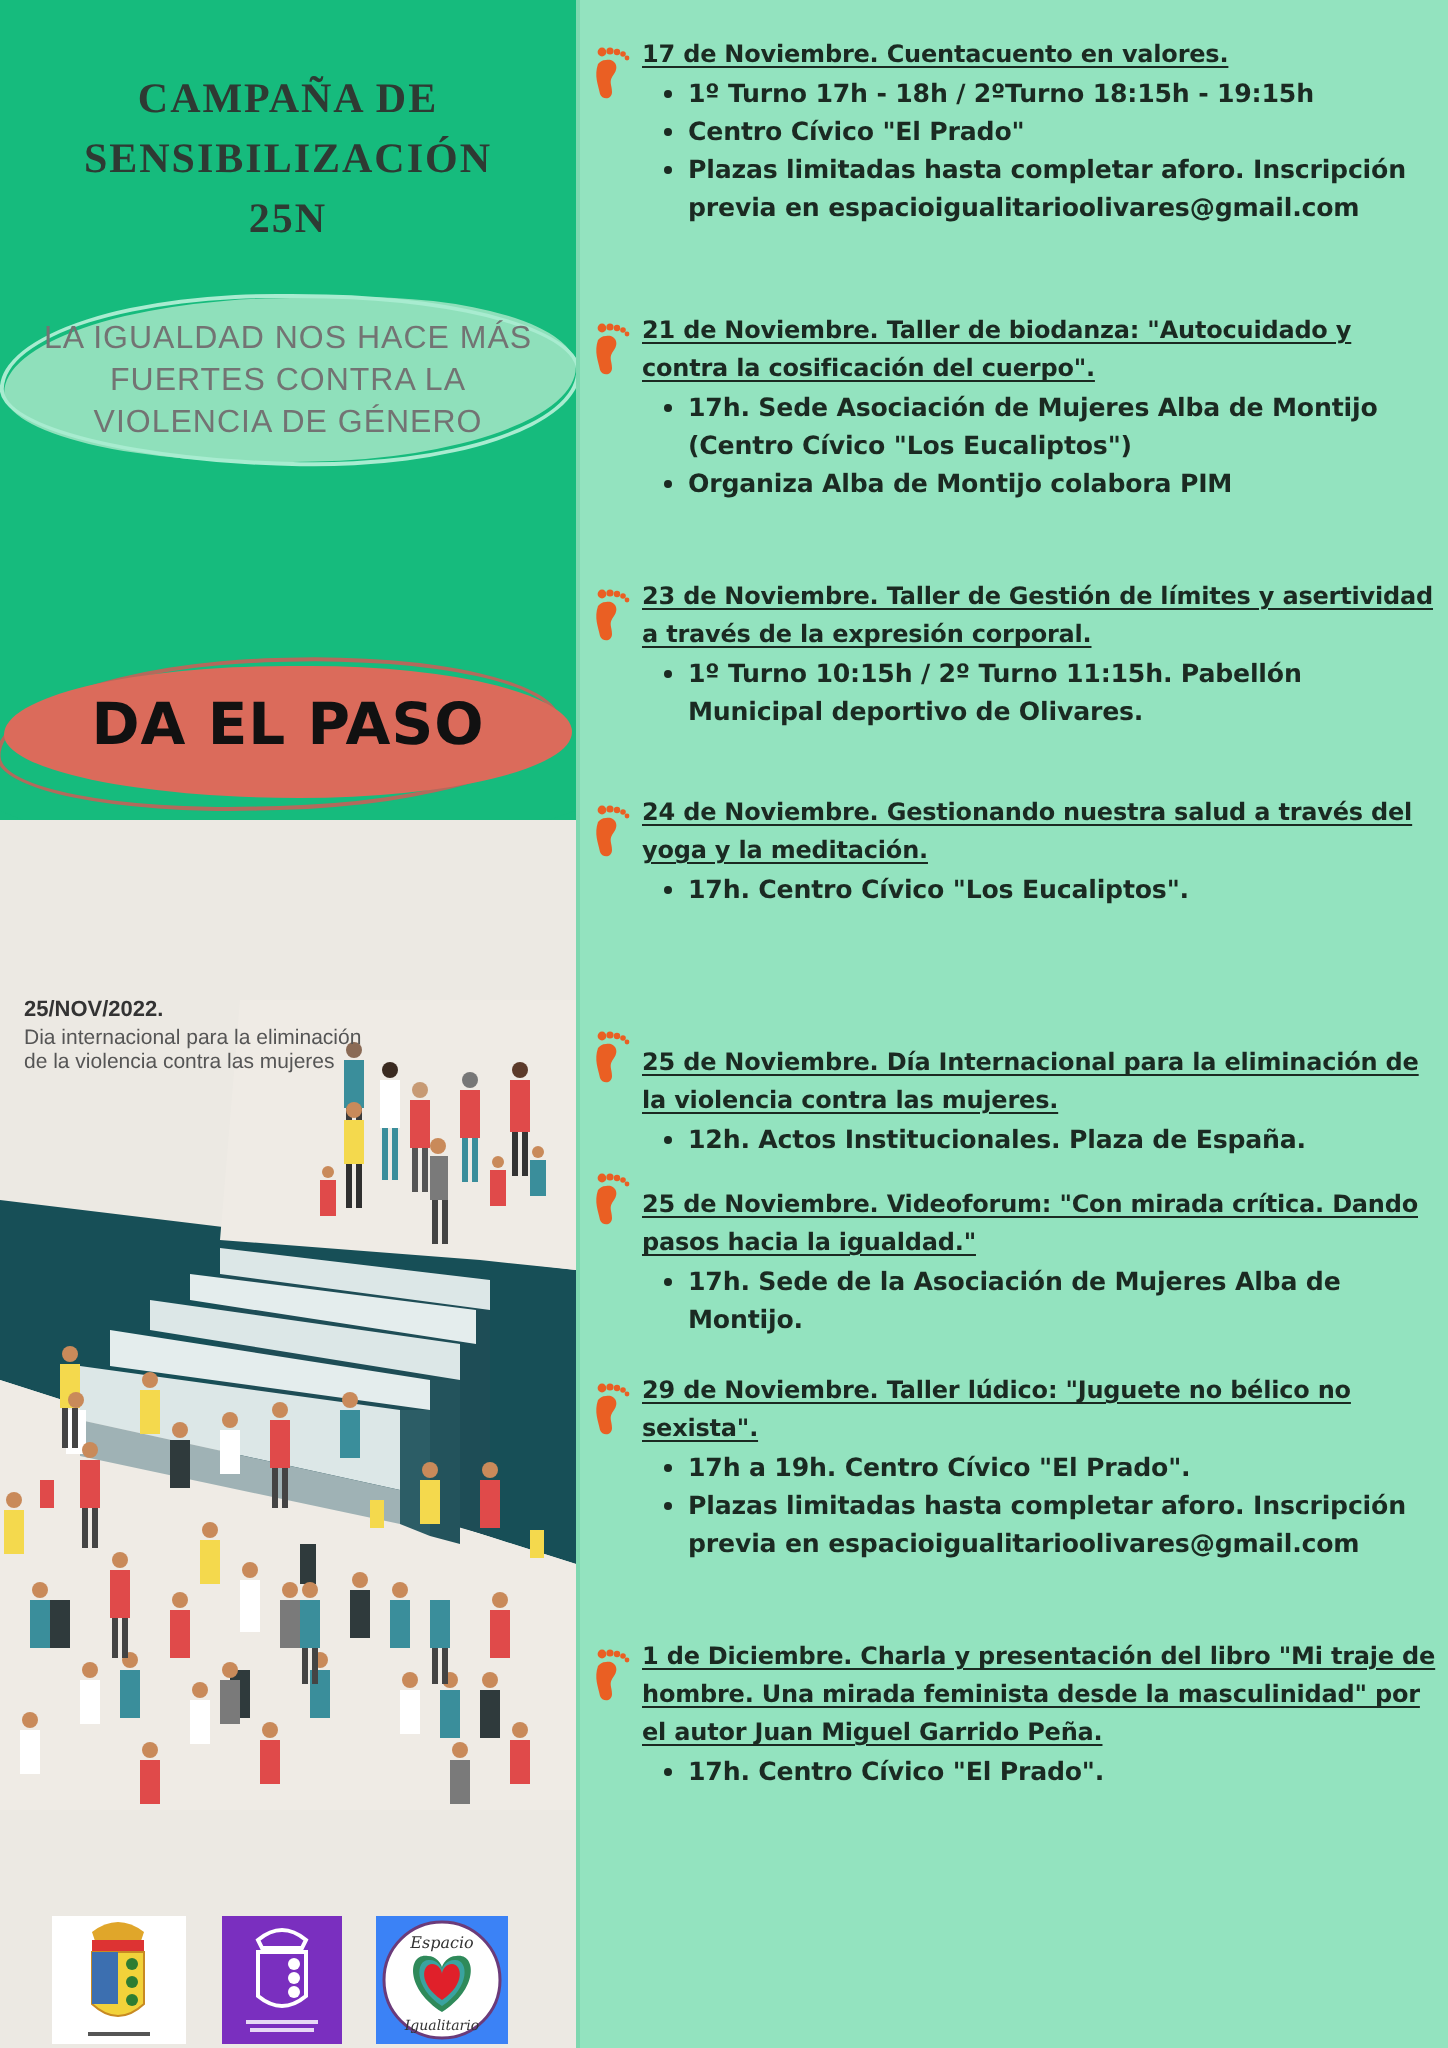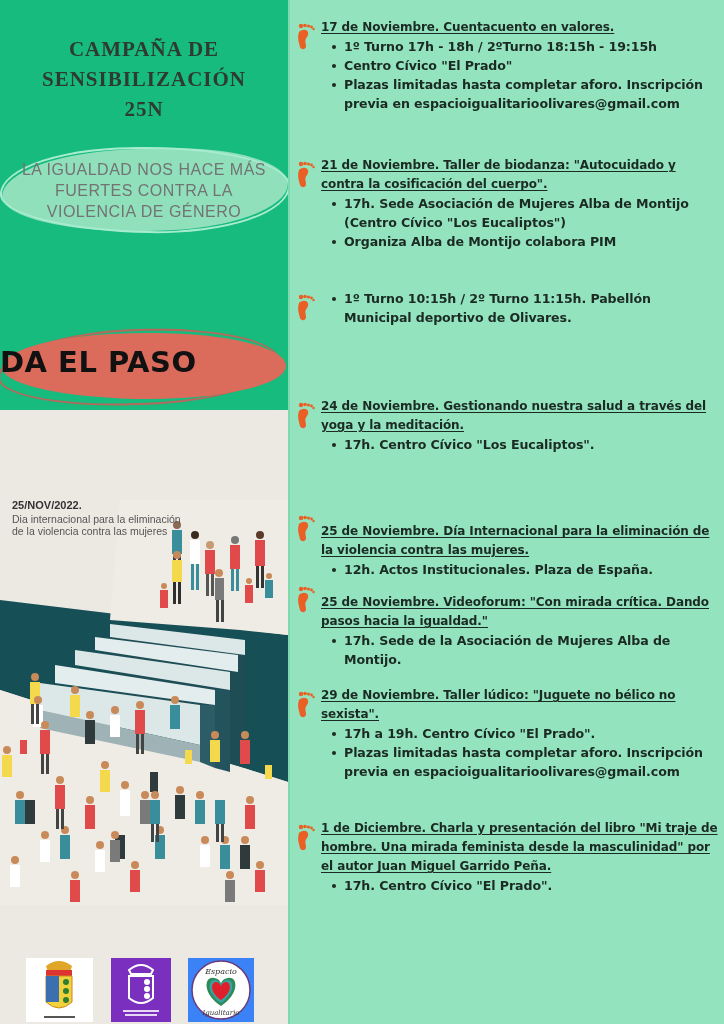--- a/index.html
+++ b/index.html
@@ -24,21 +24,21 @@
   .slogan-ring { position: absolute; left: 0px; top: 147px; width: 290px; height: 86px;
     border: 2px solid #a8ecd0; border-radius: 50% 44% 48% 52% / 58% 42% 58% 42%; transform: rotate(1deg); }
   .slogan { position: absolute; left: 0; top: 159px; width: 288px; text-align: center;
     font-family: "Liberation Sans", sans-serif; font-size: 16px; line-height: 21px; color: #737373; letter-spacing: 0.5px; }
   .slogan div { white-space: nowrap; }
 
   .paso-bg { position: absolute; left: 2px; top: 333px; width: 284px; height: 66px; background: #db6b5b;
     border-radius: 50% 46% 48% 52% / 52% 50% 50% 48%; }
   .paso-ring { position: absolute; left: -2px; top: 329px; width: 282px; height: 76px;
     border: 2px solid #b36a5c; border-radius: 50% 48% 50% 46% / 60% 46% 54% 40%; transform: rotate(-1.5deg); }
-  .paso { position: absolute; left: 0; top: 345px; width: 288px; text-align: left;
+  .paso { position: absolute; left: 0; top: 345px; width: 288px; text-align: center;
     font-family: "DejaVu Sans", sans-serif; font-size: 29px; font-weight: bold; color: #111; letter-spacing: 0.5px; }
 
   .art-date { position: absolute; left: 12px; top: 499px; font-family: "Liberation Sans", sans-serif;
     font-size: 11px; font-weight: bold; color: #333; }
   .art-caption { position: absolute; left: 12px; top: 513px; width: 170px; font-family: "Liberation Sans", sans-serif;
     font-size: 10.5px; line-height: 12px; color: #555; }
 
   
   .illus { position: absolute; left: 0; top: 500px; width: 288px; height: 405px; }
 
@@ -330,20 +330,21 @@
 
   <div class="event" style="top:289px;">
     <svg class="foot" viewBox="0 0 22 28">
       <circle cx="8" cy="4" r="2.2" fill="#ea5f23"></circle>
         <circle cx="12" cy="3.5" r="1.8" fill="#ea5f23"></circle>
         <circle cx="15.5" cy="4" r="1.6" fill="#ea5f23"></circle>
         <circle cx="18.5" cy="5" r="1.4" fill="#ea5f23"></circle>
         <circle cx="20.5" cy="7" r="1.2" fill="#ea5f23"></circle>
       <path d="M6 10 C4 16 6 20 7 25 C8 28 13 28 13 24 C13 20 11 19 14 15 C17 11 14 7 10 8 C8 8 7 9 6 10 Z" fill="#ea5f23"></path>
     </svg>
+    <div class="ev-title">23 de Noviembre. Taller de Gestión de límites y asertividad a través de la expresión corporal.</div>
     <ul class="ev-list">
       <li>1º Turno 10:15h / 2º Turno 11:15h. Pabellón Municipal deportivo de Olivares.</li>
     </ul>
   </div>
 
   <div class="event" style="top:397px;">
     <svg class="foot" viewBox="0 0 22 28">
       <circle cx="8" cy="4" r="2.2" fill="#ea5f23"></circle>
         <circle cx="12" cy="3.5" r="1.8" fill="#ea5f23"></circle>
         <circle cx="15.5" cy="4" r="1.6" fill="#ea5f23"></circle>

